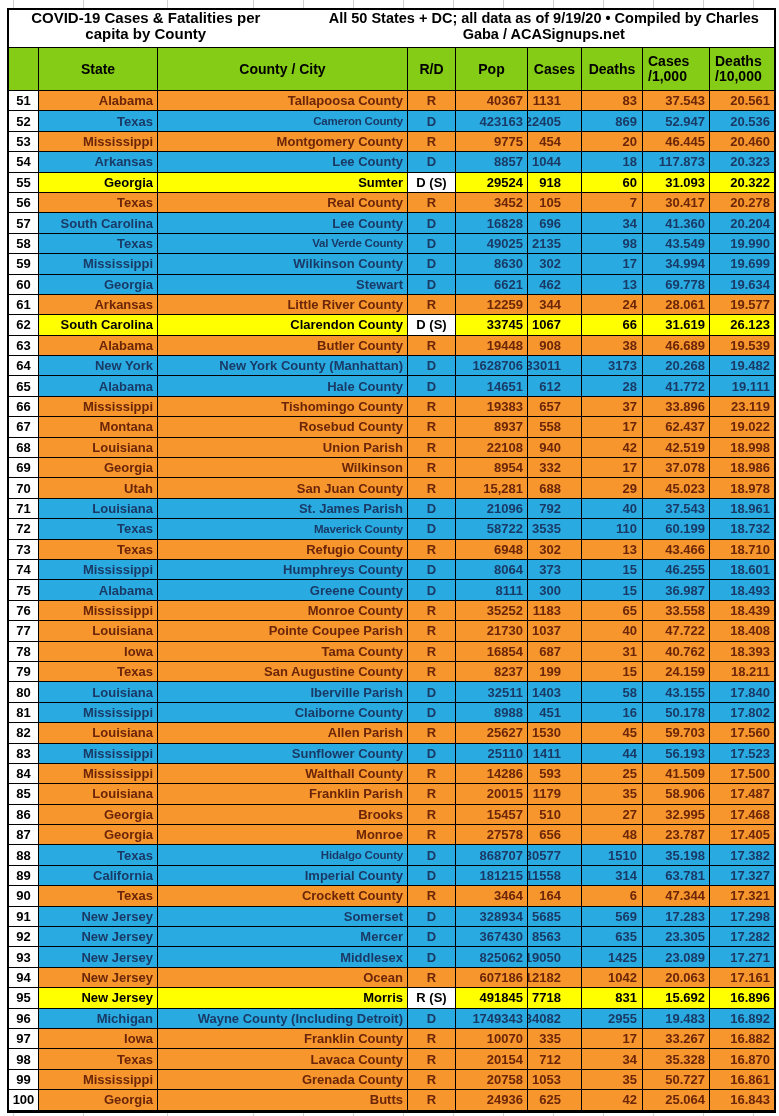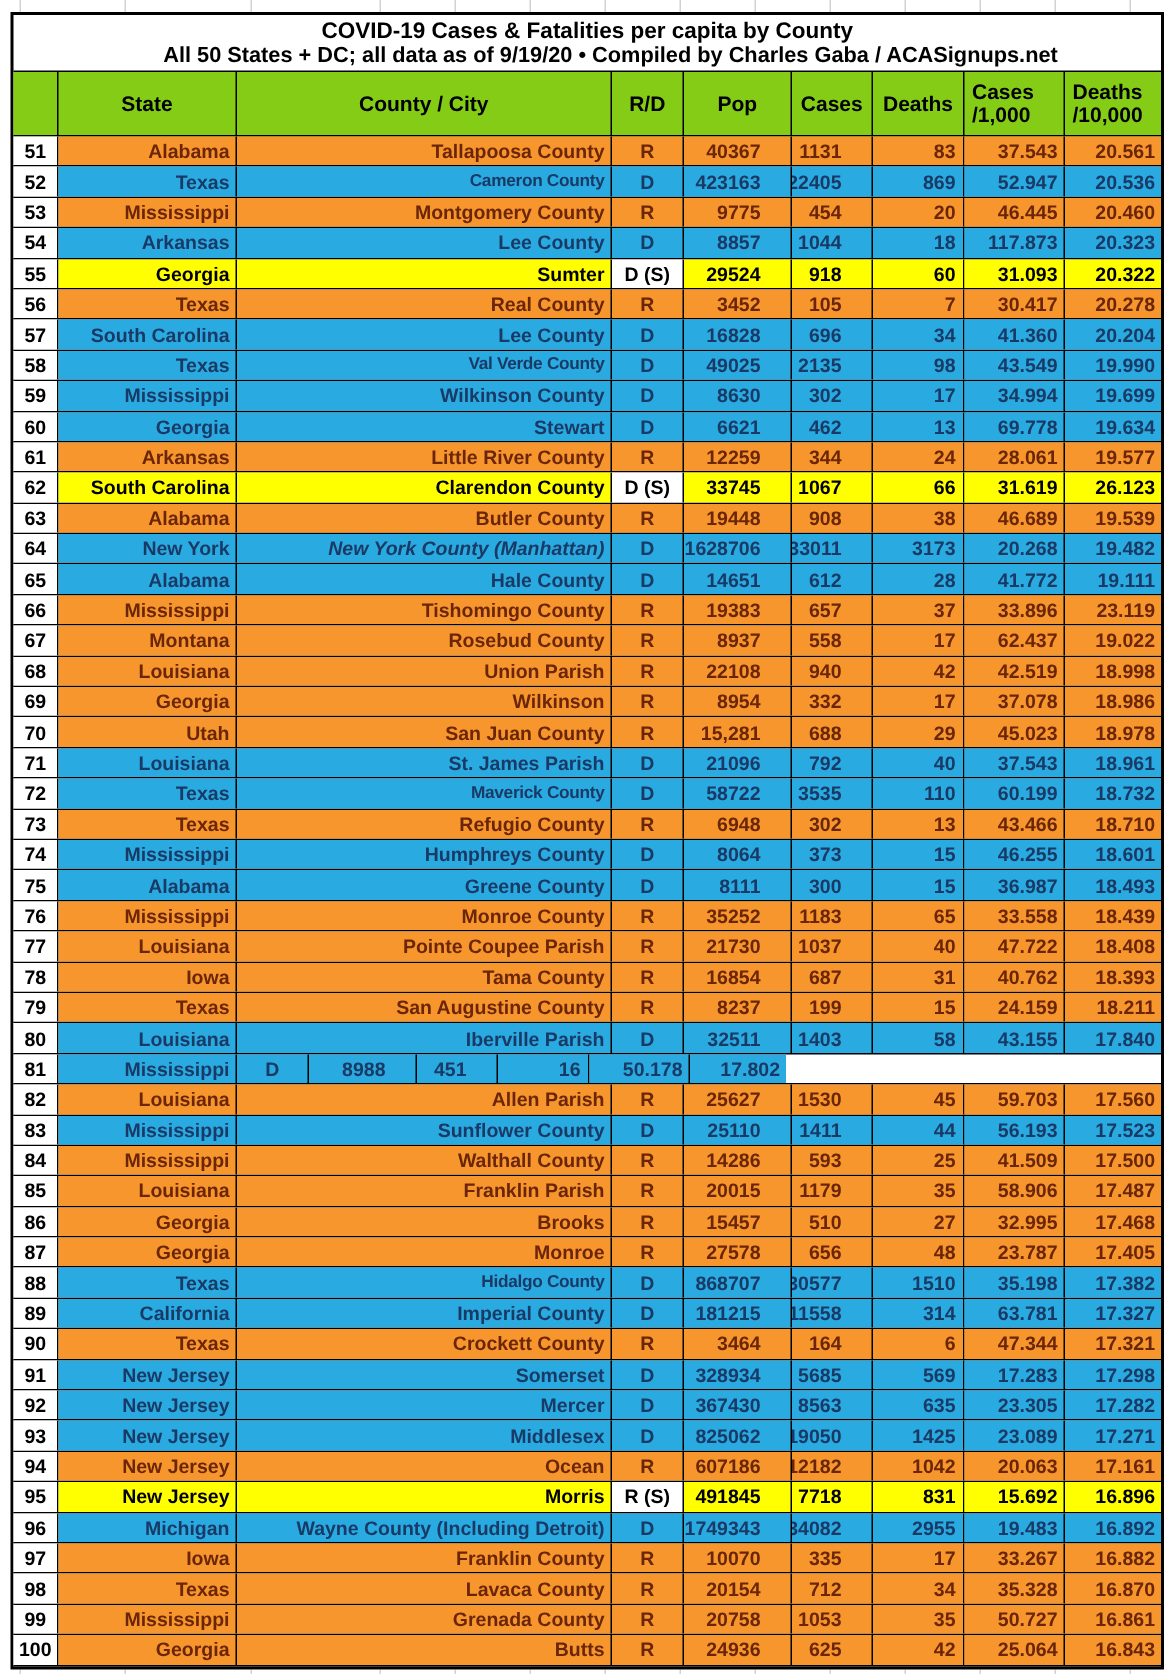--- a/index.html
+++ b/index.html
@@ -10,21 +10,21 @@
   .tick{position:absolute;width:1px;background:#d2d2d2;}
   .tick.top{top:0;height:8px;}
   .tick.bot{top:1109px;height:7px;}
 
   .sheet-table{
     position:absolute;left:7px;top:8px;width:769px;
     border:2px solid #000;box-sizing:border-box;background:#fff;
   }
   .title-block{
     height:38px;border-bottom:1px solid #000;box-sizing:border-box;
-    display:flex;flex-direction:column;justify-content:center;
+    display:flex;flex-direction:row;justify-content:center;
     text-align:center;
   }
   .title-line1{font-size:15px;line-height:16px;color:#000;}
   .title-line2{font-size:14.5px;line-height:16px;color:#000;margin-left:31px;}
 
   .header-row{
     height:43px;border-bottom:1px solid #000;box-sizing:border-box;
     display:flex;background:#84cc16;color:#000;
   }
   .header-row .cell{
@@ -43,36 +43,36 @@
   .cell{
     box-sizing:border-box;border-right:1px solid #000;height:100%;
     display:flex;align-items:center;overflow:hidden;white-space:nowrap;
   }
   .cell:last-child{border-right:none;}
 
   .c-rank {width:30px; justify-content:center;}
   .c-state{width:119px;justify-content:flex-end;padding-right:4px;}
   .c-county{width:250px;justify-content:flex-end;padding-right:4px;}
   .c-rd  {width:48px; justify-content:center;}
-  .c-pop {width:72px; justify-content:flex-end;padding-right:20px;}
+  .c-pop {width:72px; justify-content:flex-end;padding-right:4px;}
   .c-cases{width:54px;justify-content:flex-end;padding-right:20px;}
   .c-deaths{width:61px;justify-content:flex-end;padding-right:5px;}
   .c-c1k {width:67px; justify-content:flex-end;padding-right:4px;}
   .c-d10k{width:64px; justify-content:flex-end;padding-right:4px;}
 
   .row .cell{font-size:13px;}
   .row .c-rank{background:#fff;color:#000;}
 
   .row.orange .cell{background:var(--orange,#F7962D);color:var(--orange-text,#6B2508);}
   .row.blue   .cell{background:var(--blue,#29ABE2);  color:var(--blue-text,#1A3A66);}
   .row.yellow .cell{background:var(--yellow,#FFFF00);color:#000;}
   .row.yellow .c-rd{background:#fff;color:#000;}
   .row .c-rank{background:#fff !important;color:#000 !important;}
 
-  .county-italic{font-style:italic;}
+  .county-italic{}
   .county-condensed{font-size:11.5px !important;letter-spacing:-0.2px;}
 </style>
 </head>
 <body>
 
 <div id="ticks-top">
     <div class="tick top" style="left: 13px;"></div>
     <div class="tick top" style="left: 83px;"></div>
     <div class="tick top" style="left: 167px;"></div>
     <div class="tick top" style="left: 253px;"></div>
@@ -451,20 +451,21 @@
         <div class="cell c-rd">D</div>
         <div class="cell c-pop">32511</div>
         <div class="cell c-cases">1403</div>
         <div class="cell c-deaths">58</div>
         <div class="cell c-c1k">43.155</div>
         <div class="cell c-d10k">17.840</div>
       </div>
       <div class="row blue">
         <div class="cell c-rank">81</div>
         <div class="cell c-state">Mississippi</div>
+        <div class="cell c-county">Claiborne County</div>
         <div class="cell c-rd">D</div>
         <div class="cell c-pop">8988</div>
         <div class="cell c-cases">451</div>
         <div class="cell c-deaths">16</div>
         <div class="cell c-c1k">50.178</div>
         <div class="cell c-d10k">17.802</div>
       </div>
       <div class="row orange">
         <div class="cell c-rank">82</div>
         <div class="cell c-state">Louisiana</div>

